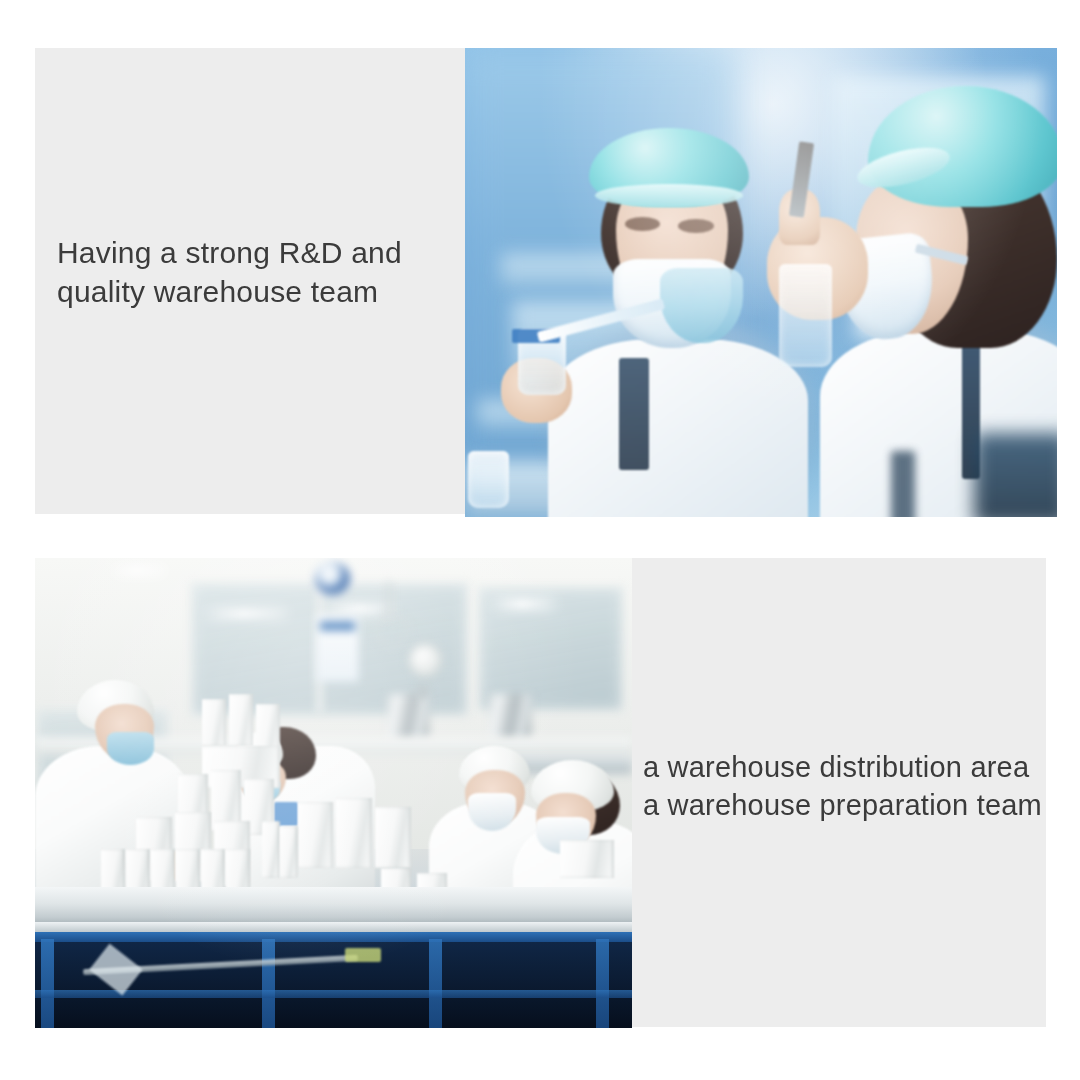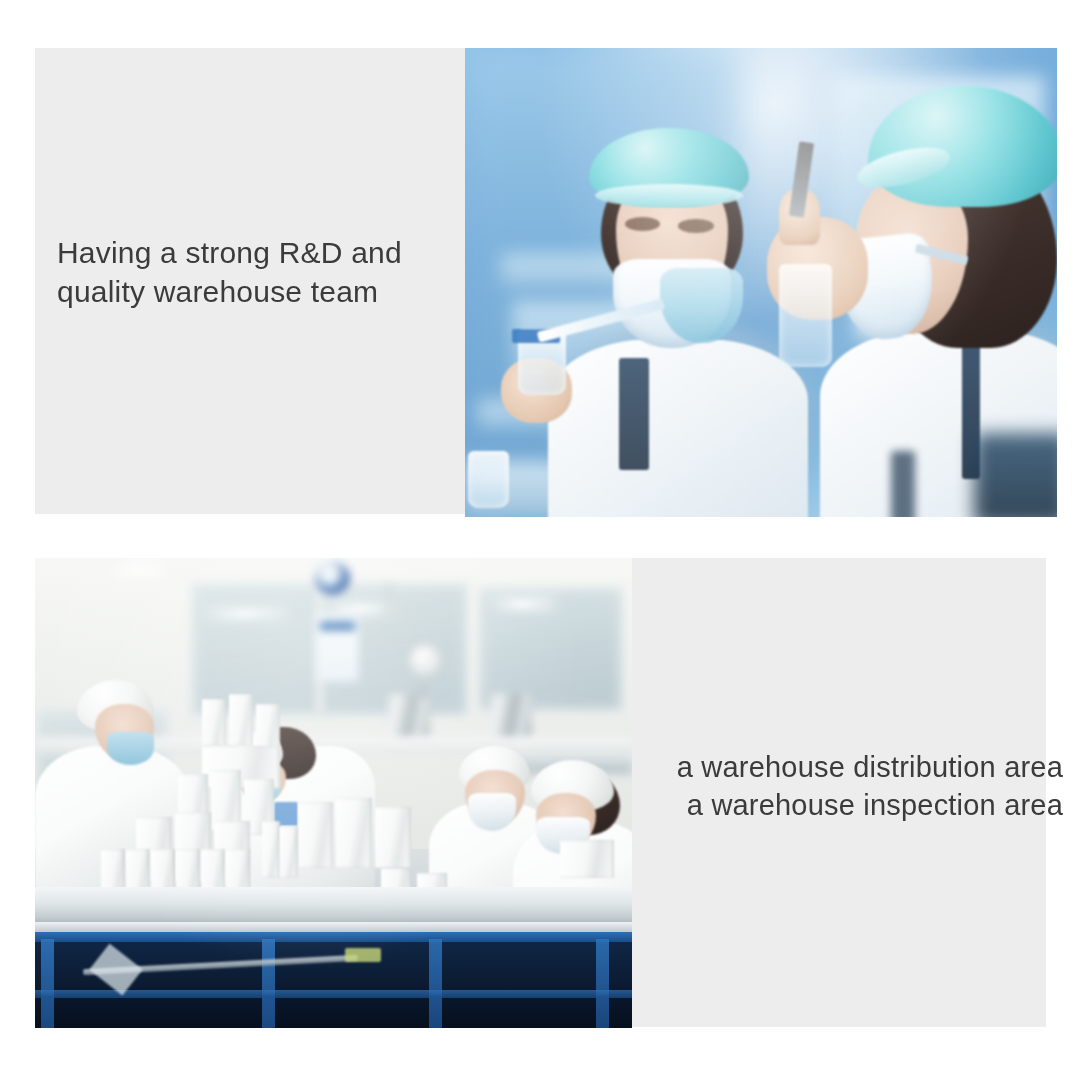--- a/index.html
+++ b/index.html
@@ -80,21 +80,20 @@
   .caption-bottom {
     position: absolute;
     left: 608px;
     top: 190px;
     width: 420px;
     color: #3b3b3b;
     font-size: 29px;
     line-height: 1.32;
     letter-spacing: 0.2px;
     font-weight: 400;
-    text-align: right;
   }
   .caption-bottom .line { display: block; white-space: nowrap; }
 
   .photo-bottom {
     position: absolute;
     left: 0;
     top: 0;
     width: 597px;
     height: 470px;
     overflow: hidden;
@@ -311,21 +310,21 @@
       </div>
     </div>
   </div>
 
   <div class="section-bottom">
 
     <div class="panel-gray-bottom"></div>
 
     <div class="caption-bottom">
       <span class="line">a warehouse distribution area</span>
-      <span class="line">a warehouse inspection area</span>
+      <span class="line">a warehouse preparation team</span>
     </div>
 
     <div class="photo-bottom">
       <div class="scene">
         <div class="wh-bg"></div>
         <div class="wh-wall"></div>
 
         <div class="el glasswin soft" style="left:26%;top:5%;width:46%;height:28%;"></div>
         <div class="el win-mull soft" style="left:47%;top:5%;width:1.2%;height:28%;"></div>
         <div class="el glasswin soft" style="left:74%;top:6%;width:24%;height:26%;"></div>

